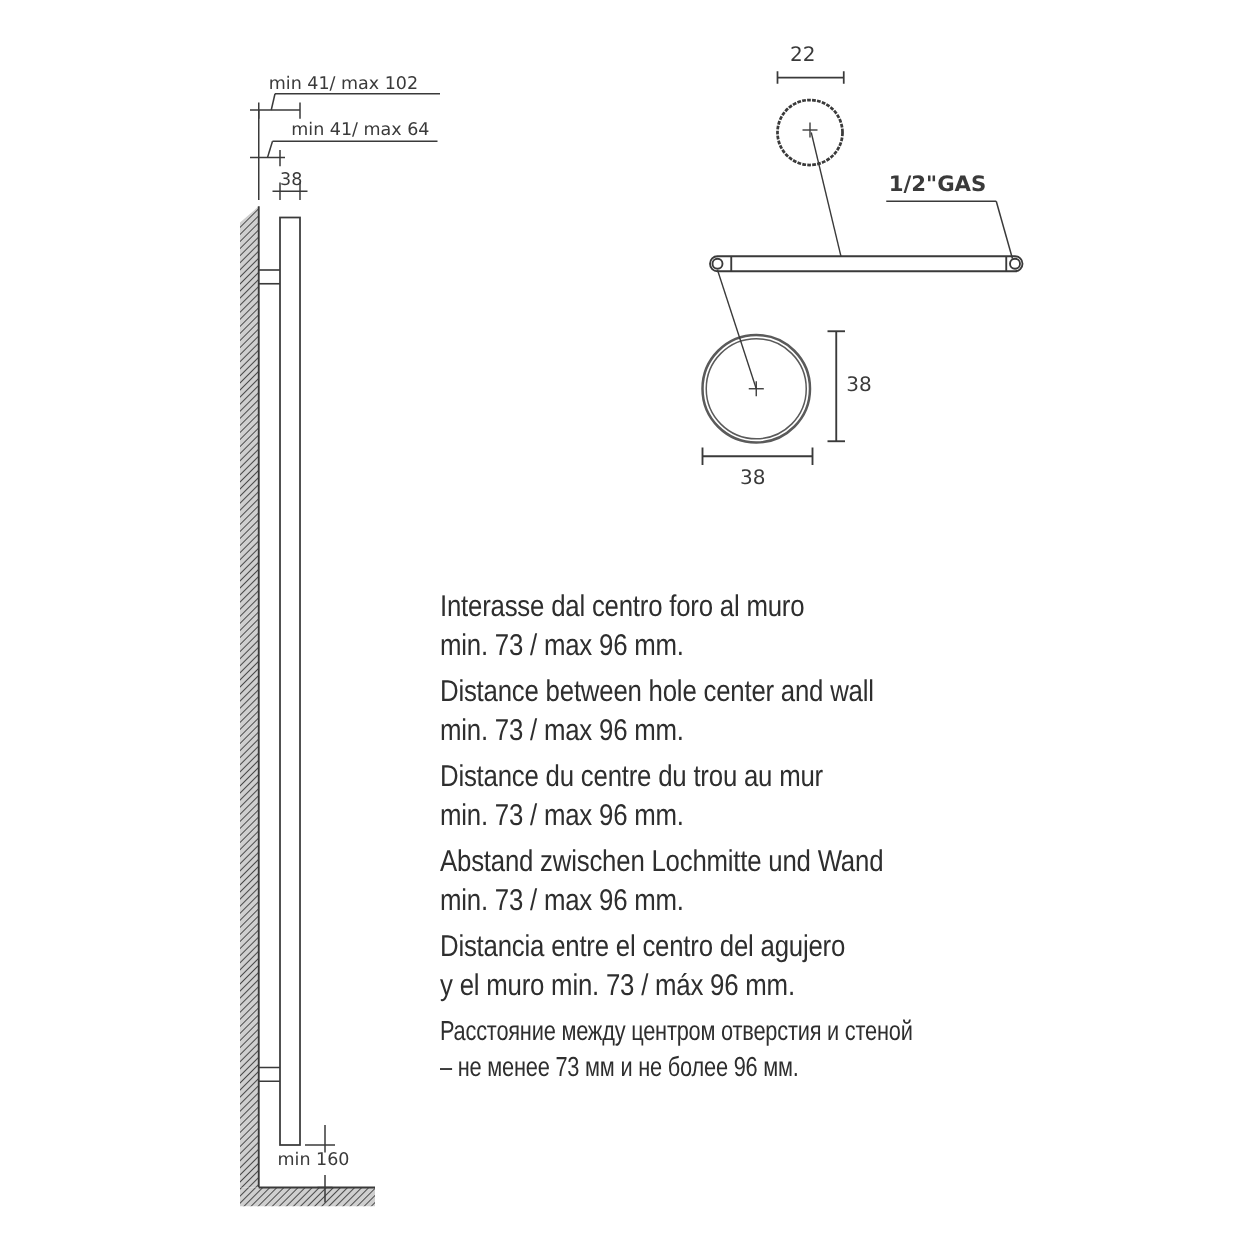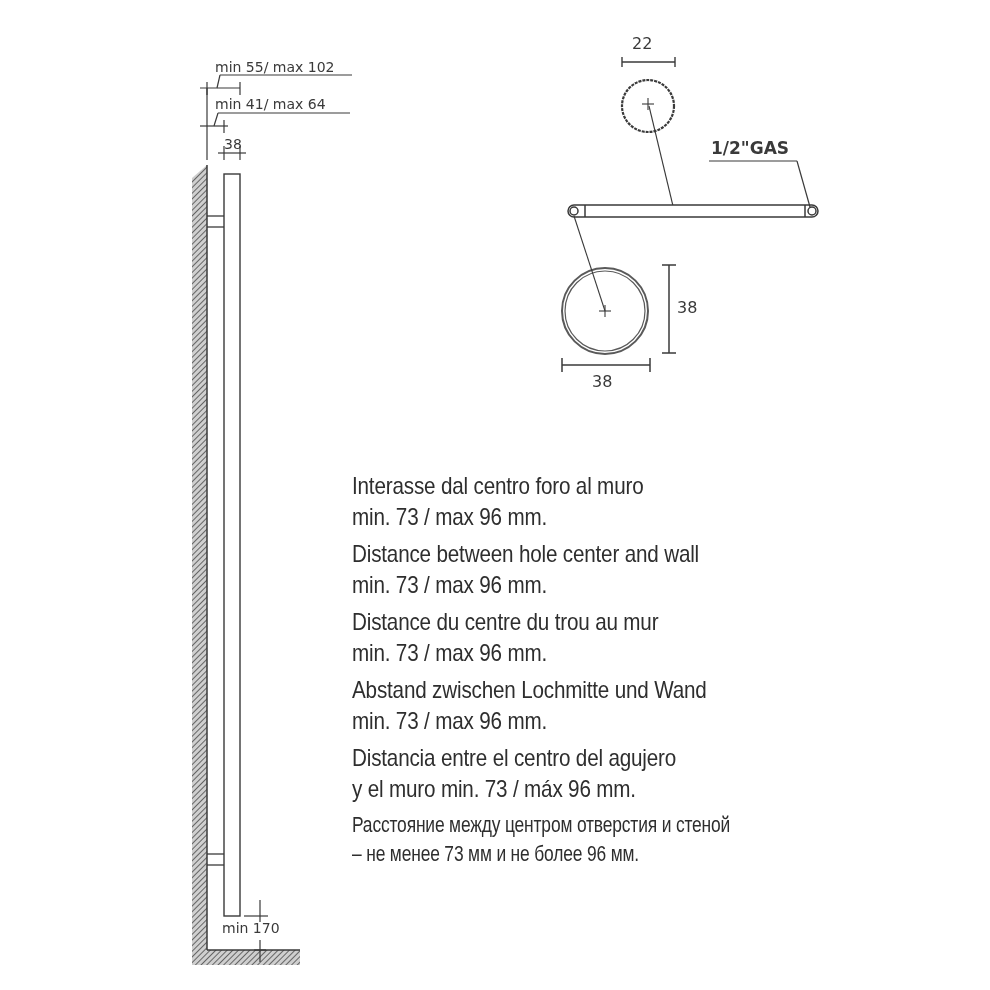--- a/index.html
+++ b/index.html
@@ -125,24 +125,24 @@
     <line x1="562" y1="358" x2="562" y2="372"></line>
     <line x1="650" y1="358" x2="650" y2="372"></line>
   </g>
   <g stroke="#3a3a3a" stroke-width="1.5">
     <line x1="669" y1="265" x2="669" y2="353"></line>
     <line x1="662" y1="265" x2="676" y2="265"></line>
     <line x1="662" y1="353" x2="676" y2="353"></line>
   </g>
 </svg>
 
-<div class="dim-label dim-small" style="left:215px; top:60px;">min 55/ max 102</div>
-<div class="dim-label dim-small" style="left:215px; top:97px;">min 41/ max 64</div>
+<div class="dim-label dim-small" style="left:215px; top:60px;">min 41/ max 102</div>
+<div class="dim-label dim-small" style="left:233px; top:97px;">min 41/ max 64</div>
 <div class="dim-label dim-small" style="left:224px; top:137px;">38</div>
-<div class="dim-label dim-small" style="left:222px; top:921px;">min 170</div>
+<div class="dim-label dim-small" style="left:222px; top:921px;">min 160</div>
 
 <div class="dim-label dim-med" style="left:632px; top:36px;">22</div>
 <div class="dim-label dim-bold" style="left:711px; top:140px;">1/2"GAS</div>
 <div class="dim-label dim-med" style="left:677px; top:300px;">38</div>
 <div class="dim-label dim-med" style="left:592px; top:374px;">38</div>
 
 <div class="desc-block">
   <div class="desc-para">
     <span class="desc-line">Interasse dal centro foro al muro</span>
     <span class="desc-line">min. 73 / max 96 mm.</span>

